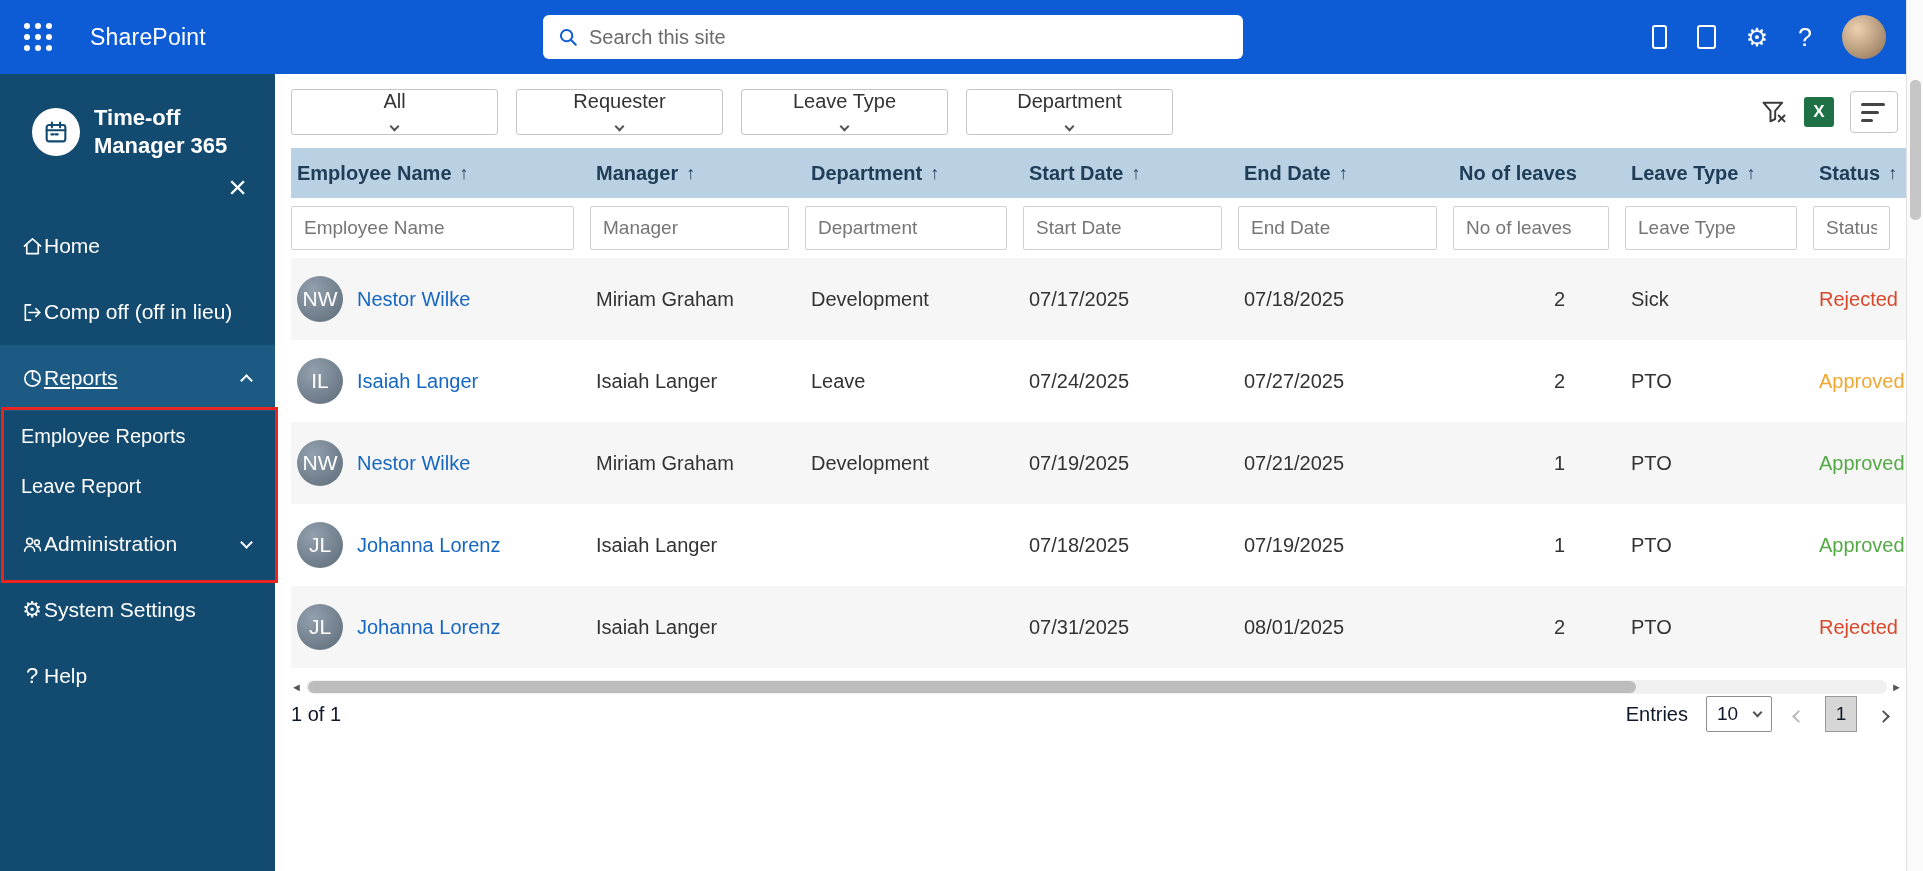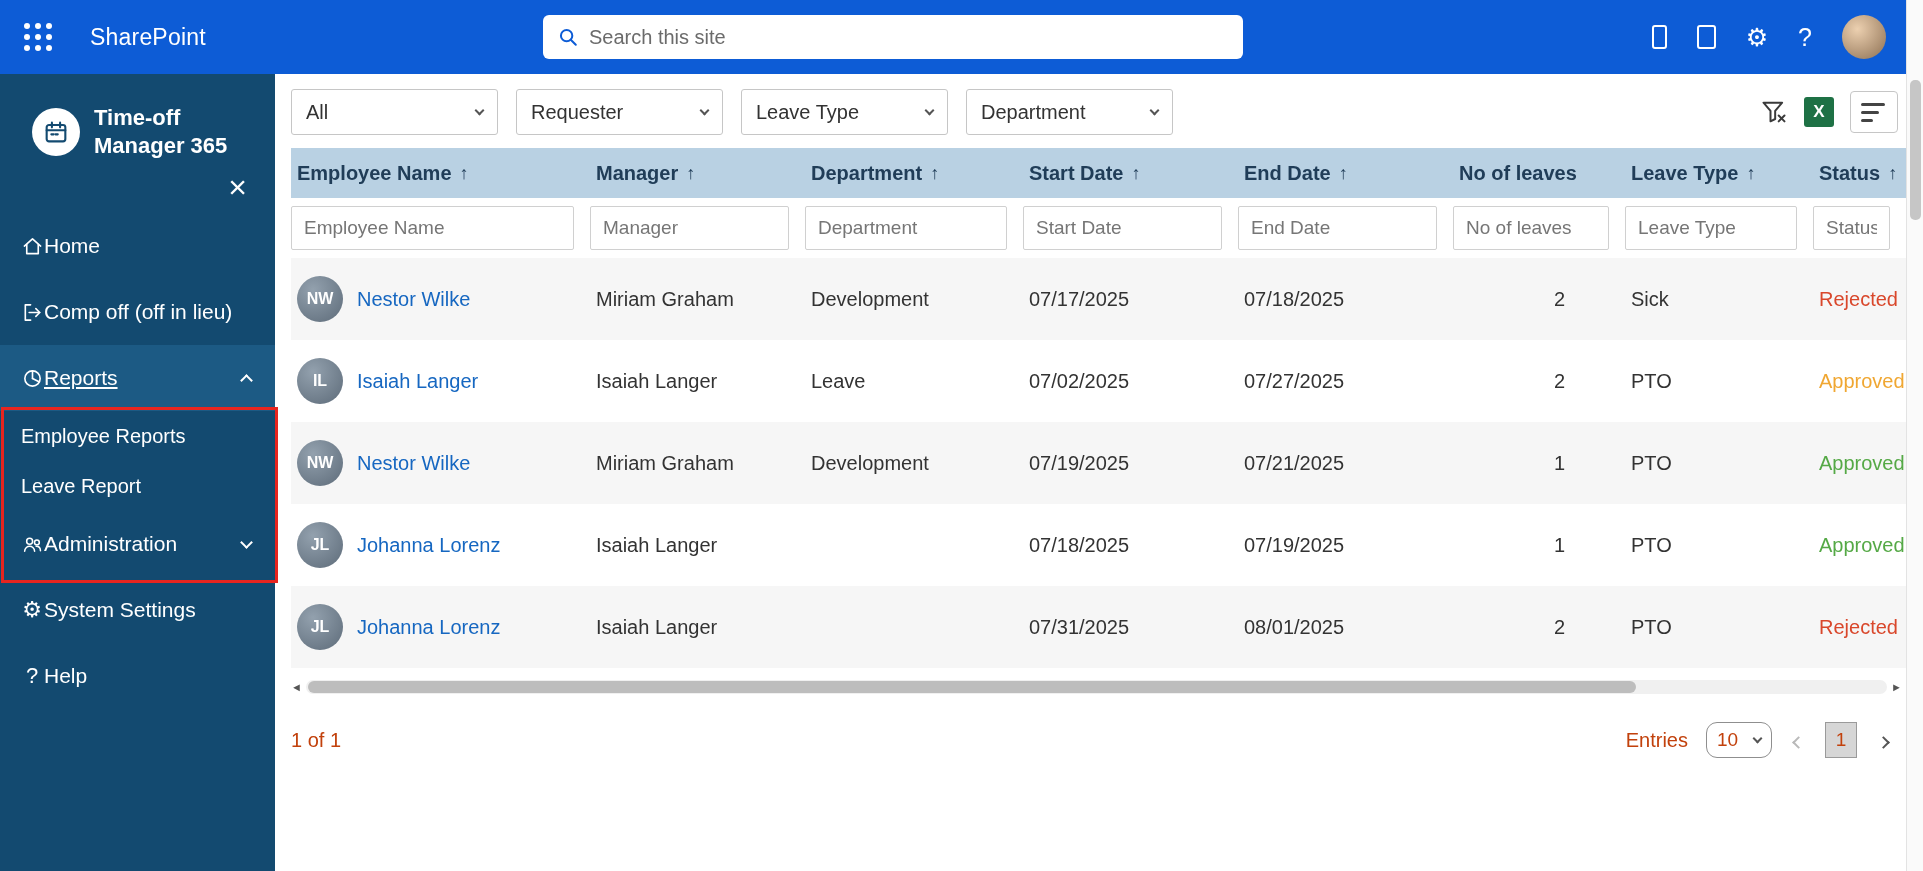--- a/index.html
+++ b/index.html
@@ -43,55 +43,55 @@
   .chev.down { transform: rotate(45deg); margin-bottom: 4px; }
   .chev.dark { border-color: #555; }
   .chev.sm { width: 7px; height: 7px; }
 
   
   .annotation-box { position: absolute; left: 1px; top: 407px; width: 277px; height: 176px; border: 3px solid #e8251f; pointer-events: none; z-index: 60; }
 
   
   .content { flex: 1; background: #fff; padding: 14px 0 0 16px; min-width: 0; display: flex; flex-direction: column; }
   .filter-row { display: flex; align-items: center; gap: 18px; height: 48px; flex-shrink: 0; }
-  .fselect { width: 207px; height: 46px; border: 1px solid #c6c6c6; border-radius: 3px; background: #fff; display: flex; align-items: center; justify-content: space-between; padding: 0 14px; font-size: 20px; color: #333; cursor: pointer; flex-shrink: 0; }
+  .fselect { width: 207px; height: 46px; border: 1px solid #c6c6c6; border-radius: 3px; background: #fff; display: flex; align-items: center; justify-content: space-between; padding: 0 14px; font-size: 20px; color: #333; cursor: pointer; flex-shrink: 0; flex-direction: column; }
   .filter-actions { margin-left: auto; display: flex; align-items: center; gap: 16px; padding-right: 8px; }
   .icon-plain { cursor: pointer; display: flex; align-items: center; justify-content: center; }
   .excel-box { width: 30px; height: 30px; background: #1e7145; border-radius: 3px; color: #fff; font-weight: 700; font-size: 17px; display: flex; align-items: center; justify-content: center; cursor: pointer; }
   .menu-btn { width: 48px; height: 42px; background: #fff; border: 1px solid #c6c6c6; border-radius: 4px; display: flex; flex-direction: column; justify-content: center; gap: 5px; padding-left: 10px; cursor: pointer; }
   .menu-btn span { height: 3px; background: #444; border-radius: 2px; }
   .menu-btn .l1 { width: 24px; } .menu-btn .l2 { width: 18px; } .menu-btn .l3 { width: 12px; }
 
   
   .grid-cols { display: grid; grid-template-columns: 299px 215px 218px 215px 215px 172px 188px minmax(0, 1fr); }
   .table { margin-top: 12px; flex-shrink: 0; }
   .thead { background: #b9d1e3; height: 50px; align-items: center; color: #203d58; font-size: 20px; font-weight: 700; }
   .th { display: flex; align-items: center; gap: 8px; padding-left: 6px; white-space: nowrap; overflow: hidden; cursor: pointer; }
   .sort-arrow { font-weight: 400; font-size: 18px; }
   .tfilters { padding: 8px 0; align-items: center; }
   .tfilters input { height: 44px; border: 1px solid #d0d0d0; border-radius: 2px; width: calc(100% - 16px); padding: 0 12px; font-size: 19px; color: #333; font-family: inherit; outline: none; }
   .tfilters input::placeholder { color: #767676; }
   .trow { height: 82px; align-items: center; font-size: 20px; color: #333; }
   .trow.alt { background: #f6f6f6; }
   .td { padding-left: 6px; white-space: nowrap; overflow: hidden; }
   .td-emp { display: flex; align-items: center; gap: 14px; }
-  .row-avatar { width: 46px; height: 46px; border-radius: 50%; background: radial-gradient(circle at 35% 30%, #93a1ae, #5d6b79); color: #fff; font-size: 16px; font-weight: 700; display: flex; align-items: center; justify-content: center; flex-shrink: 0; }
+  .row-avatar { width: 46px; height: 46px; border-radius: 50%; background: radial-gradient(circle at 35% 30%, #93a1ae, #5d6b79); color: #fff; font-size: 21px; font-weight: 400; display: flex; align-items: center; justify-content: center; flex-shrink: 0; }
   .emp-link { color: #1667c1; text-decoration: none; cursor: pointer; }
   .td-num { text-align: right; padding-right: 60px; }
 
   
   .hscroll { margin: 10px 4px 0 0; height: 18px; display: flex; align-items: center; gap: 4px; flex-shrink: 0; }
   .harrow { font-size: 11px; color: #555; cursor: pointer; }
   .htrack { flex: 1; height: 14px; background: #f0f0f0; border-radius: 7px; position: relative; cursor: pointer; }
   .hthumb { position: absolute; left: 2px; top: 1px; height: 12px; width: 84%; background: #bdbdbd; border-radius: 6px; cursor: grab; }
 
   
-  .tfooter { margin-top: 26px; display: flex; align-items: center; padding-right: 14px; font-size: 20px; color: #c2410c; flex-shrink: 0; }
+  .tfooter { display: flex; align-items: center; padding-right: 14px; font-size: 20px; color: #0f172a; flex-shrink: 0; }
   .pager { margin-left: auto; display: flex; align-items: center; gap: 18px; }
-  .entries-select { width: 66px; height: 36px; border: 1px solid #8f8f8f; border-radius: 11px; display: flex; align-items: center; justify-content: space-between; padding: 0 10px; font-size: 19px; cursor: pointer; background: #fff; }
+  .entries-select { width: 66px; height: 36px; border: 1px solid #8f8f8f; border-radius: 2px; display: flex; align-items: center; justify-content: space-between; padding: 0 10px; font-size: 19px; cursor: pointer; background: #fff; }
   .pg-chev { cursor: pointer; padding: 4px; }
   .chev.left { transform: rotate(135deg); }
   .chev.right { transform: rotate(-45deg); }
   .chev.lite { border-color: #b9b9b9; }
   .page-box { width: 32px; height: 36px; background: #d6d6d6; border: 1px solid #9a9a9a; display: flex; align-items: center; justify-content: center; font-size: 19px; cursor: pointer; }
 
   
   .vscroll { width: 17px; background: #fafafa; border-left: 1px solid #e3e3e3; position: relative; flex-shrink: 0; cursor: pointer; }
   .vthumb { position: absolute; top: 80px; left: 3px; width: 11px; height: 140px; background: #c6c6c6; border-radius: 5px; cursor: grab; }
   svg { display: block; }
@@ -323,21 +323,21 @@
               <div class="td" style="color: rgb(217, 71, 43);">Rejected</div>
             </div>
 
             <div class="trow grid-cols">
               <div class="td td-emp">
                   <span class="row-avatar">IL</span>
                   <a class="emp-link">Isaiah Langer</a>
                 </div>
               <div class="td">Isaiah Langer</div>
               <div class="td">Leave</div>
-              <div class="td">07/02/2025</div>
+              <div class="td">07/24/2025</div>
               <div class="td">07/27/2025</div>
               <div class="td td-num">2</div>
               <div class="td">PTO</div>
               <div class="td" style="color: rgb(240, 167, 50);">Approved</div>
             </div>
 
             <div class="trow grid-cols alt">
               <div class="td td-emp">
                   <span class="row-avatar">NW</span>
                   <a class="emp-link">Nestor Wilke</a>

